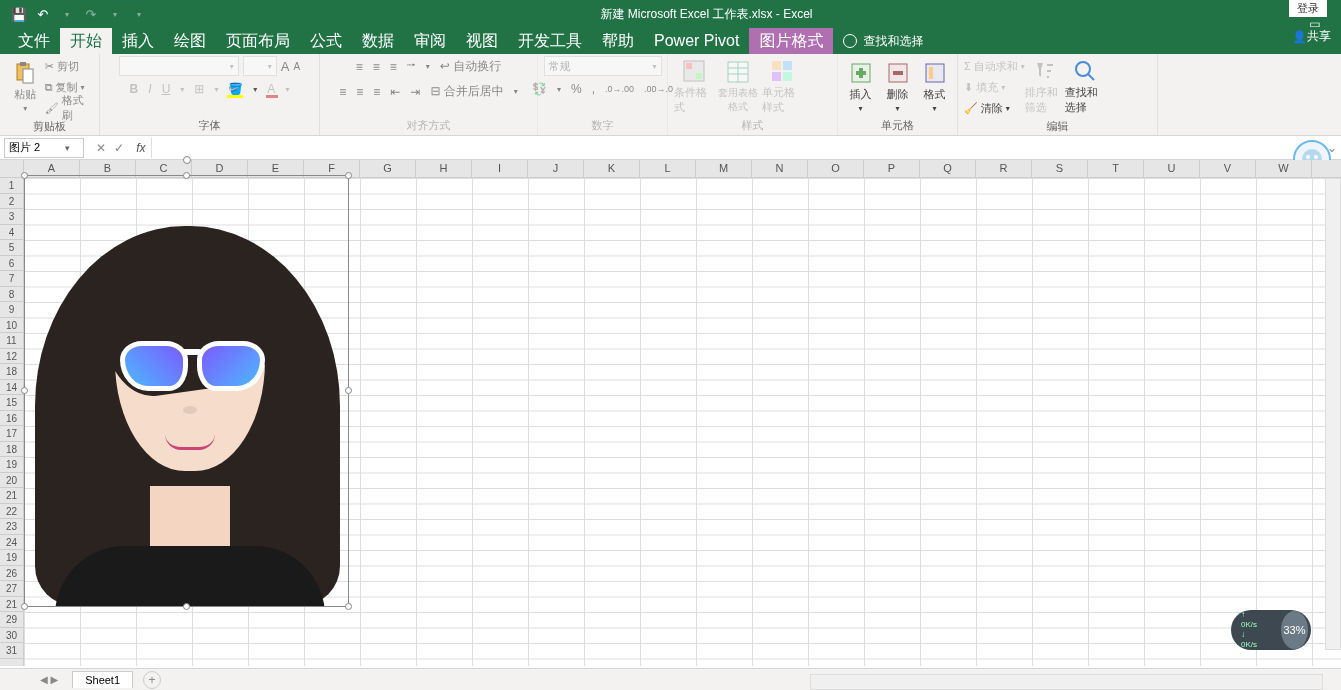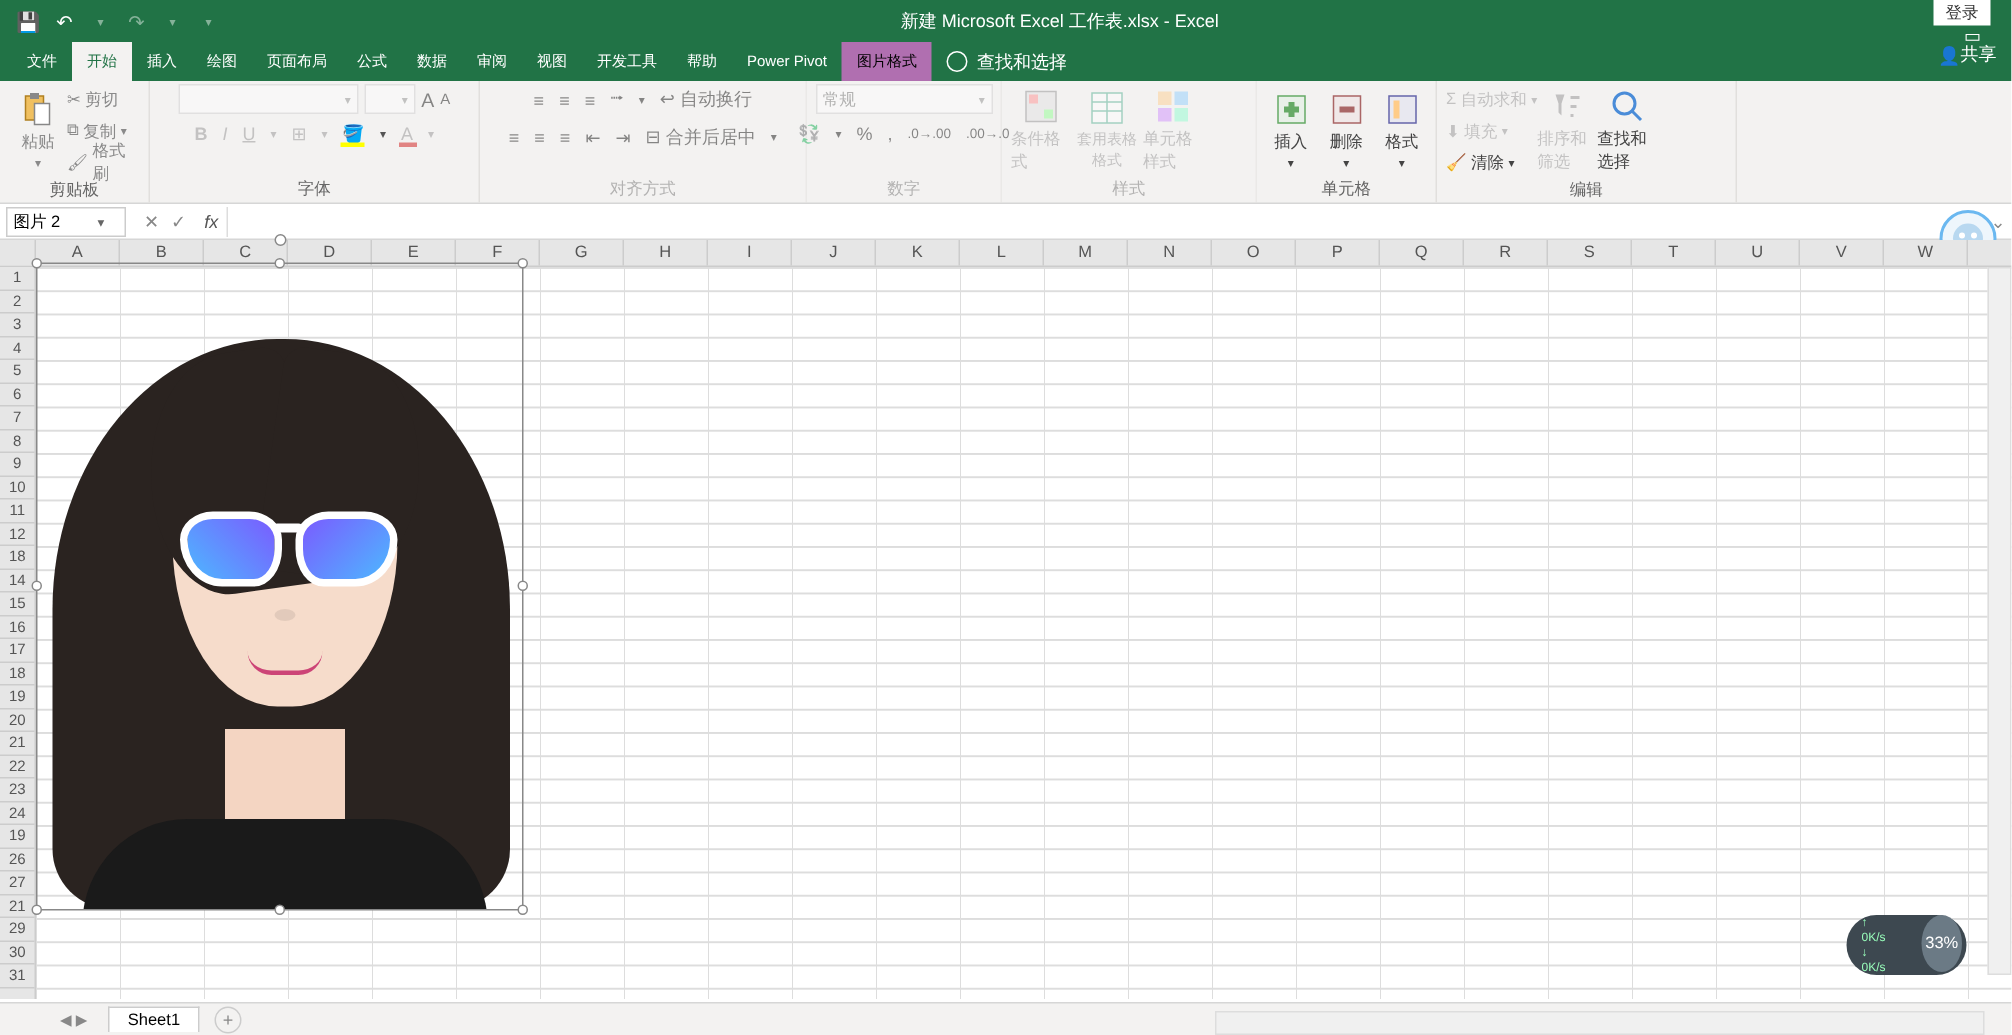--- a/index.html
+++ b/index.html
@@ -5,23 +5,23 @@
 * { box-sizing: border-box; margin: 0; padding: 0; }
 body { font-family: "Microsoft YaHei", "Segoe UI", sans-serif; font-size: 12px; background: #fff; overflow: hidden; width: 1341px; height: 690px; position: relative; }
 .titlebar { height: 28px; background: #217346; color: #fff; display: flex; align-items: center; position: relative; }
 .qat { display: flex; align-items: center; gap: 2px; padding-left: 8px; }
 .qat-btn { width: 22px; height: 22px; display: flex; align-items: center; justify-content: center; color: #fff; font-size: 13px; }
 .title-center { position: absolute; left: 50%; transform: translateX(-50%); font-size: 12px; margin-left: 36px; }
 .title-right { position: absolute; right: 0; display: flex; align-items: center; gap: 0; height: 100%; flex-direction: column; }
 .login-btn { background: #fff; color: #333; padding: 1px 8px; margin-right: 14px; font-size: 11px; }
 .win-btn { width: 36px; height: 28px; display: flex; align-items: center; justify-content: center; color: #fff; font-size: 12px; }
 .tabbar { height: 26px; background: #217346; display: flex; align-items: stretch; padding-left: 8px; position: relative; }
-.tab { padding: 0 10px; color: #fff; display: flex; align-items: center; font-size: 10px; }
+.tab { padding: 0 10px; color: #fff; display: flex; align-items: center; font-size: 16px; }
 .tab.active { background: #f3f2f1; color: #217346; }
-.tab.context { background: #b06fb0; color: #000000; }
+.tab.context { background: #b06fb0; color: #ffffff; }
 .tellme { display: flex; align-items: center; gap: 6px; color: #fff; padding: 0 10px; font-size: 12px; }
 .tellme-icon { width: 14px; height: 14px; border: 1.5px solid #fff; border-radius: 50%; position: relative; }
 .share { position: absolute; right: 10px; color: #fff; display: flex; align-items: center; font-size: 12px; }
 .ribbon { height: 82px; background: #f3f2f1; border-bottom: 1px solid #d6d6d6; display: flex; position: relative; }
 .group { display: flex; flex-direction: column; border-right: 1px solid #e1dfdd; padding: 2px 6px 0 6px; position: relative; }
 .group-body { flex: 1; display: flex; align-items: center; }
 .group-label { text-align: center; font-size: 11px; color: #666; padding: 1px 0 2px 0; position: relative; }
 .big-btn { display: flex; flex-direction: column; align-items: center; justify-content: center; width: 40px; font-size: 11px; color: #8a8a8a; gap: 2px; }
 .big-ico { width: 24px; height: 24px; }
 .small-row { display: flex; align-items: center; font-size: 11px; color: #8a8a8a; gap: 3px; height: 20px; }
@@ -58,21 +58,21 @@
 .lens-l { left: 0; transform: scaleX(-1); }
 .lens-r { right: 0; }
 .bridge { position: absolute; left: 62px; top: 8px; width: 20px; height: 6px; background: #fff; border-radius: 3px; }
 .mouth { position: absolute; left: 140px; top: 258px; width: 50px; height: 16px; border-bottom: 3px solid #c47; border-radius: 0 0 30px 30px; }
 .nose { position: absolute; left: 158px; top: 230px; width: 14px; height: 8px; background: rgba(0,0,0,0.08); border-radius: 50%; }
 .sheet-tabs { height: 22px; display: flex; align-items: center; position: absolute; bottom: 0px; left: 0; right: 0; background:#f3f2f1; border-top:1px solid #d6d6d6; padding-left: 30px; }
 .sheet-nav { display: flex; gap: 4px; color: #888; padding: 0 10px; font-size: 10px; }
 .sheet-tab { background: #fff; border: 1px solid #ccc; border-bottom: none; padding: 2px 12px; font-size: 11px; margin-left: 4px; }
 .add-sheet { width: 18px; height: 18px; border: 1px solid #ccc; border-radius: 50%; margin-left: 10px; display:flex;align-items:center;justify-content:center;color:#888; font-size:12px;}
 .avatar { position: absolute; right: 10px; top: 86px; width: 38px; height: 38px; border: 2px solid #6bb8f0; border-radius: 50%; display:flex;align-items:center;justify-content:center; background:#eef6fc;}
-.net-widget { position: absolute; right: 30px; bottom: 40px; width: 80px; height: 40px; background: #3d4850; border-radius: 20px; display:flex;align-items:flex-start;gap:24px; }
+.net-widget { position: absolute; right: 30px; bottom: 40px; width: 80px; height: 40px; background: #3d4850; border-radius: 20px; display:flex;align-items:center;gap:24px; }
 .net-circle { width: 38px; height: 38px; background: #6b7a85; border-radius: 50%; margin-left: auto; margin-right: 3px; display:flex;align-items:center;justify-content:center;color:#fff;font-size:11px;}
 .net-text { color:#9fb; font-size:8px; padding-left:10px; line-height:10px;}
 .dimmed { opacity: 0.45; }
 .combo { border:1px solid #ccc; height:20px; display:flex; align-items:center; padding:0 4px; font-size:11px; color:#666; background:#fff;}
 .combo-arrow { margin-left:auto; font-size:8px; color:#888;}
 .vsplit { display:flex; flex-direction:column; }
 .hscroll { position:absolute; bottom:0; right:18px; left:810px; height:16px; background:#f0f0f0; border:1px solid #ddd;}
 .vscroll { position:absolute; right:0; top:18px; bottom:16px; width:16px; background:#f0f0f0; border:1px solid #ddd;}
 </style>
 </head>

